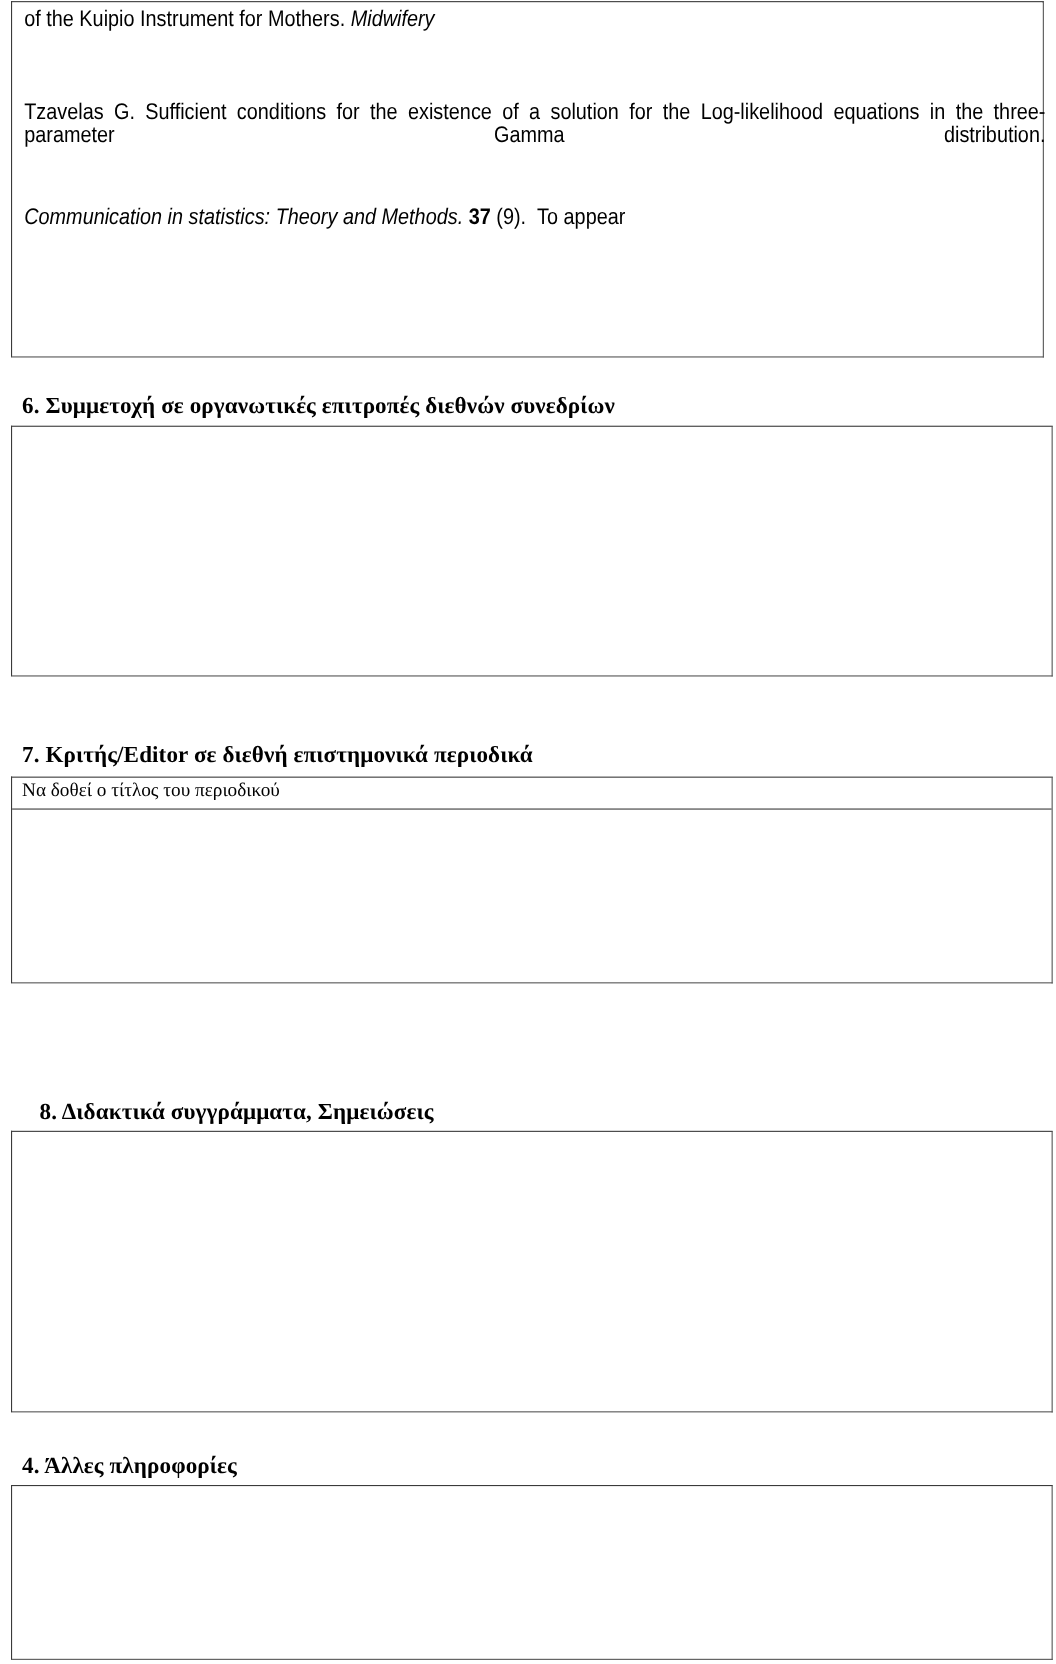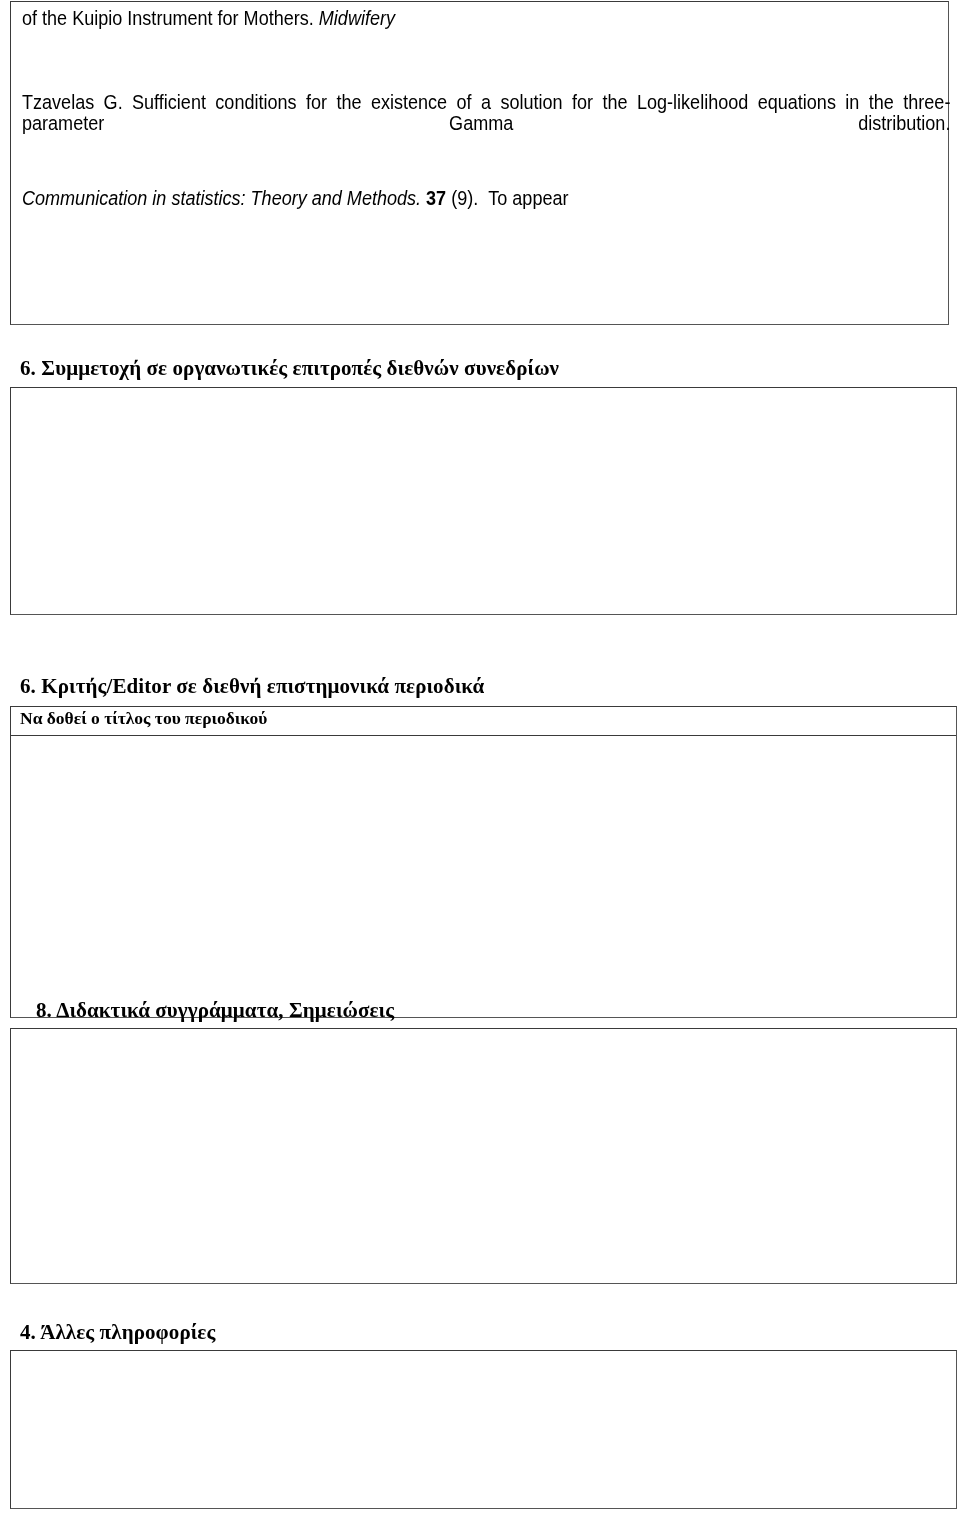--- a/index.html
+++ b/index.html
@@ -84,21 +84,21 @@
   }
 
   #heading-6 { left: 20px; top: 358px; text-align: right; }
   #heading-7 { left: 20px; top: 676px; }
   #heading-8 { left: 20px; top: 1000px; margin-left: 16px; }
   #heading-9 { left: 20px; top: 1322px; }
 
   
   #box-6 { left: 10px; top: 387px;  width: 947px; height: 228px; }
 
-  #box-7 { left: 10px; top: 706px;  width: 947px; height: 312px; font-weight: bold; }
+  #box-7 { left: 10px; top: 706px;  width: 947px; height: 188px; }
   #box-7-header {
     position: absolute;
     left: 0; top: 0;
     width: 100%;
     height: 29px;
     box-sizing: border-box;
     border-bottom: 1px solid #3a3a3a;
   }
   #box-7-header-text {
     position: absolute;
@@ -123,21 +123,21 @@
 
   <div class="pub-text pub-line" id="pub-line-1"><span>of the Kuipio Instrument for Mothers.</span><span class="ital">&nbsp;<span>Midwifery</span></span></div>
 
   <div class="pub-text pub-just" id="pub-para">Tzavelas G. Sufficient conditions for the existence of a solution for the Log-likelihood equations in the three-parameter Gamma distribution.</div>
 
   <div class="pub-text pub-line" id="pub-line-4"><span class="ital">Communication in statistics: Theory and Methods.</span><span class="bold">&nbsp;<span>37</span></span><span>&nbsp;<span>(9).</span></span><span>&nbsp;&nbsp;<span>To appear</span></span></div>
 
   <div class="heading" id="heading-6">6. Συμμετοχή σε οργανωτικές επιτροπές διεθνών συνεδρίων</div>
   <div class="box" id="box-6"></div>
 
-  <div class="heading" id="heading-7">6. Κριτής/Editor σε διεθνή επιστημονικά περιοδικά</div>
+  <div class="heading" id="heading-7">7. Κριτής/Editor σε διεθνή επιστημονικά περιοδικά</div>
   <div class="box" id="box-7">
     <div id="box-7-header">
       <div id="box-7-header-text">Να δοθεί ο τίτλος του περιοδικού</div>
     </div>
   </div>
 
   <div class="heading" id="heading-8">8. Διδακτικά συγγράμματα, Σημειώσεις</div>
   <div class="box" id="box-8"></div>
 
   <div class="heading" id="heading-9">4. Άλλες πληροφορίες</div>

